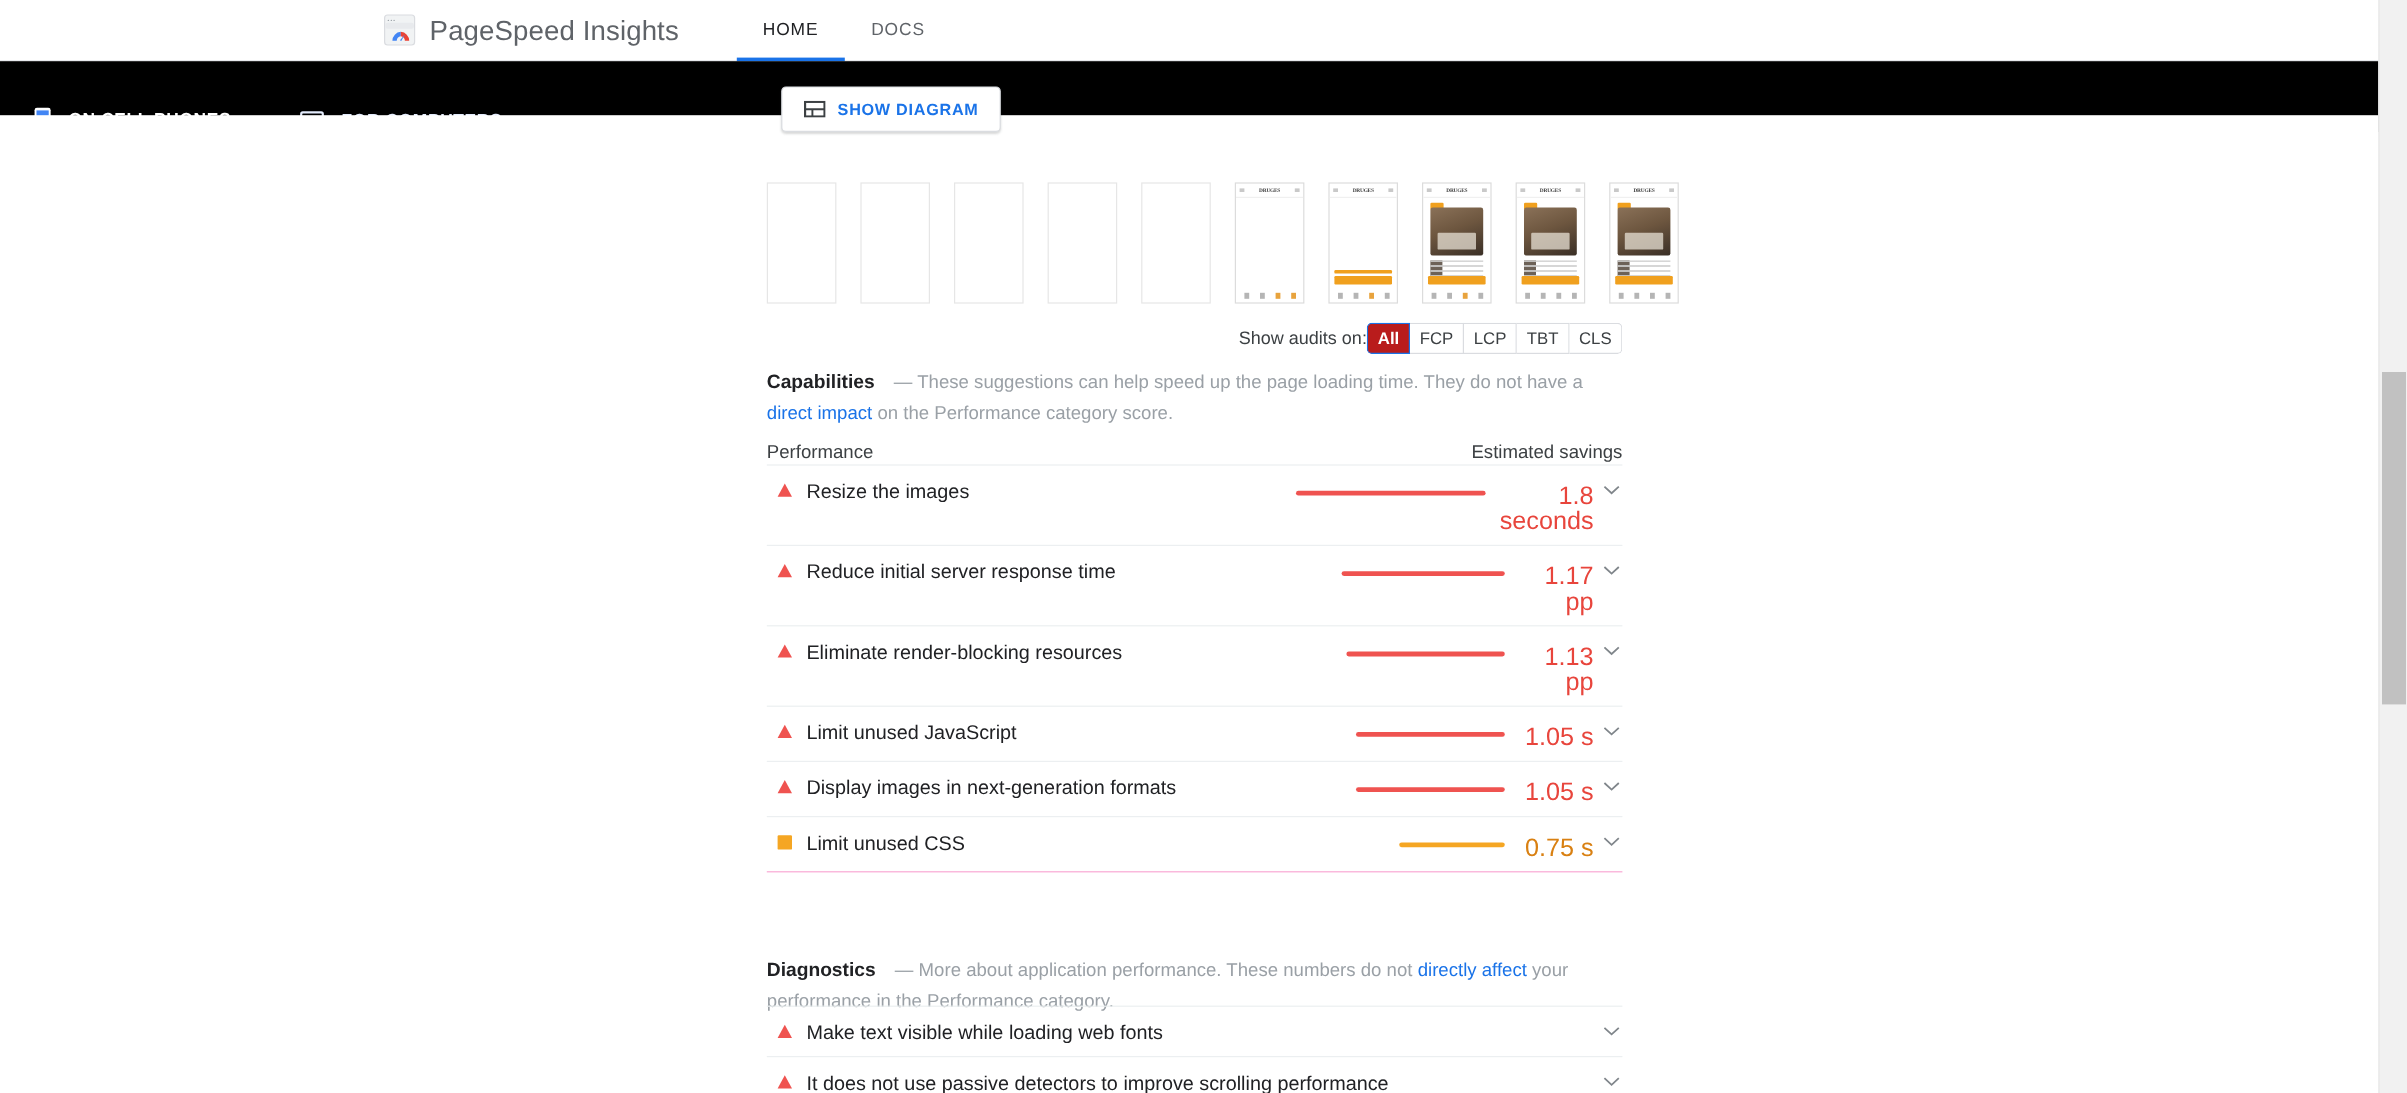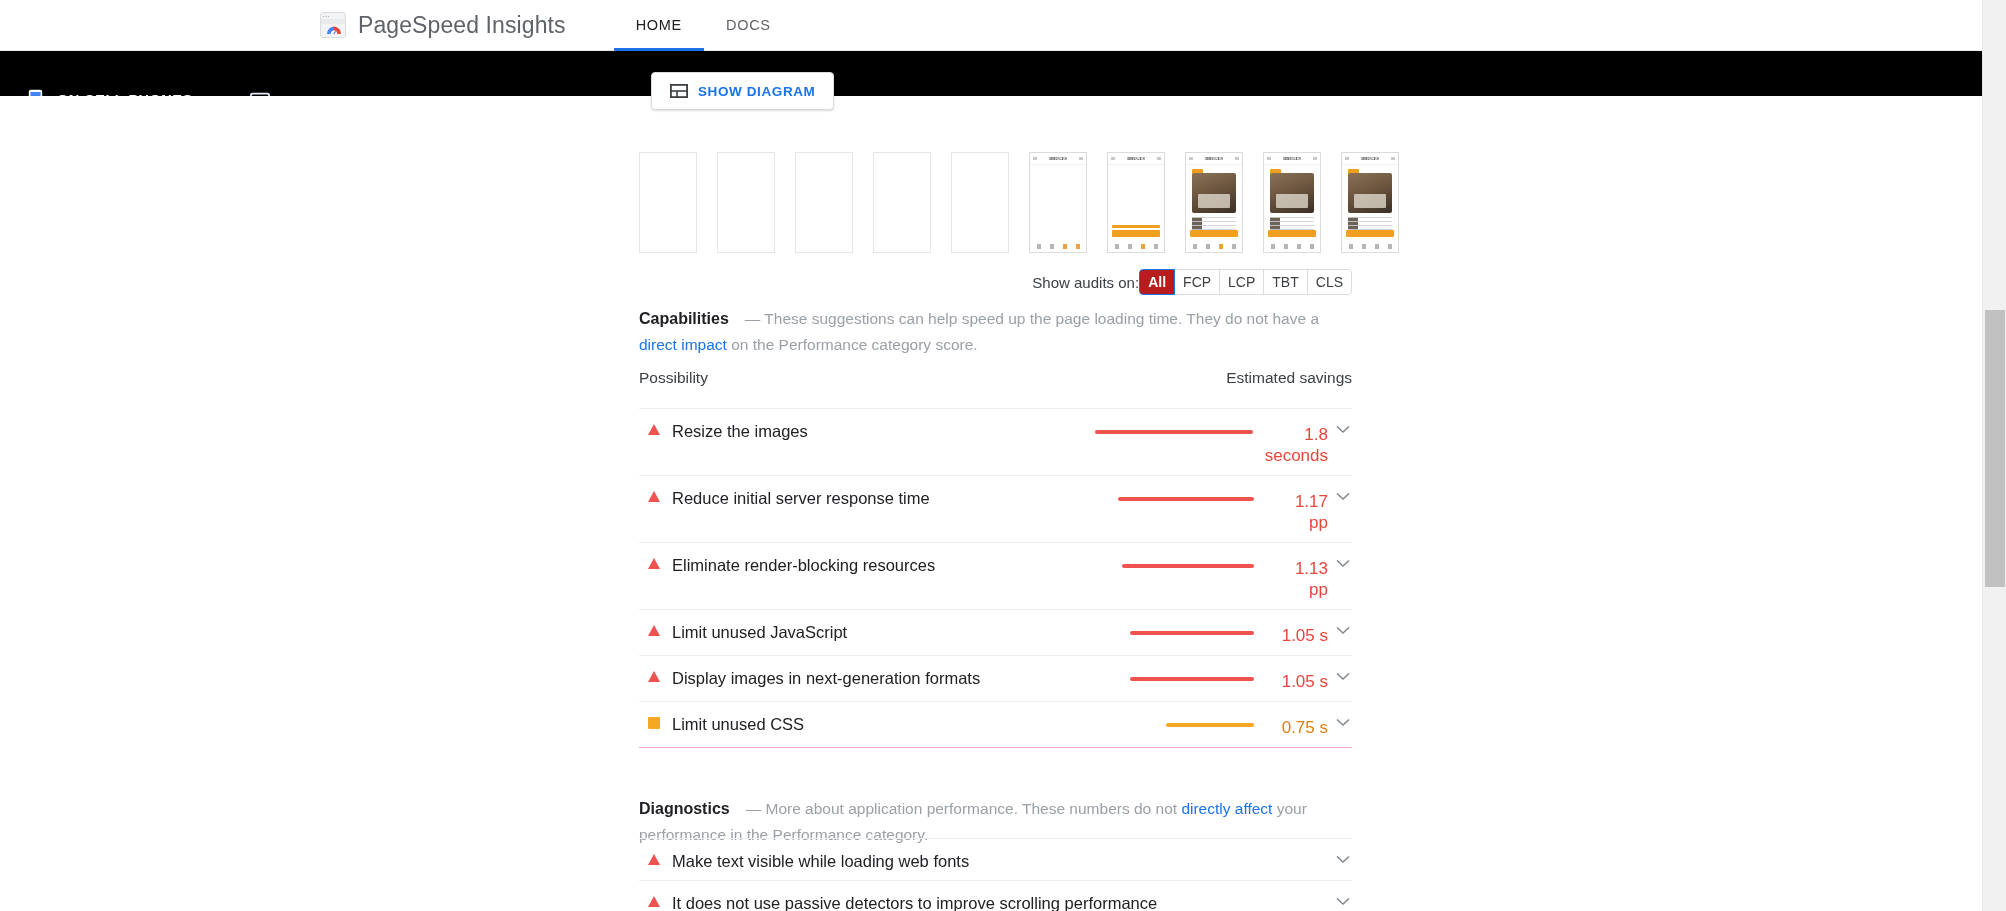--- a/index.html
+++ b/index.html
@@ -264,21 +264,21 @@
   .savings {
     width: 270px; flex: none;
     display: flex; align-items: flex-start; justify-content: flex-end;
     gap: 12px;
     padding-top: 4px;
   }
   .bar { height: 4px; border-radius: 2px; margin-top: 6px; }
   .bar.red { background: #ef5350; }
   .bar.amber { background: #f5a623; }
   .savings-val {
-    font-size: 17px; line-height: 21px; text-align: right;
+    font-size: 21px; line-height: 21px; text-align: right;
     min-width: 62px;
   }
   .savings-val.red { color: #e8453c; }
   .savings-val.amber { color: #d98012; text-align: right; }
   .savings-val .unit { display: block; }
   .savings-val .unit.inline { display: inline; }
   .chev {
     width: 18px; flex: none; margin-left: 6px; margin-top: 5px;
     color: #80868b; display: flex; justify-content: center;
   }
@@ -472,25 +472,25 @@
         </div>
     </div>
   </div>
 
   <div class="section-blurb" style="top:210px;">
     <span class="sect-title">Capabilities</span><span>—</span>
     <span>These suggestions can help speed up the page loading time. They do not have a </span><a>direct impact</a><span> on the Performance category score.</span>
   </div>
 
   <div class="tbl-head" style="top:273px;">
-    <span>Possibility</span>
+    <span>Performance</span>
     <span>Estimated savings</span>
   </div>
 
-  <div class="audit-list" style="top:312px;">
+  <div class="audit-list" style="top:291px;">
 
     <div class="audit-row">
       <span class="sev tri"></span>
       <span class="audit-title">Resize the images</span>
       <span class="savings">
         <span class="bar red" style="width:158px"></span>
         <span class="savings-val red"><span>1.8</span><span class="unit">seconds</span></span>
       </span>
       <span class="chev">
         <svg width="14" height="9" viewBox="0 0 14 9">

